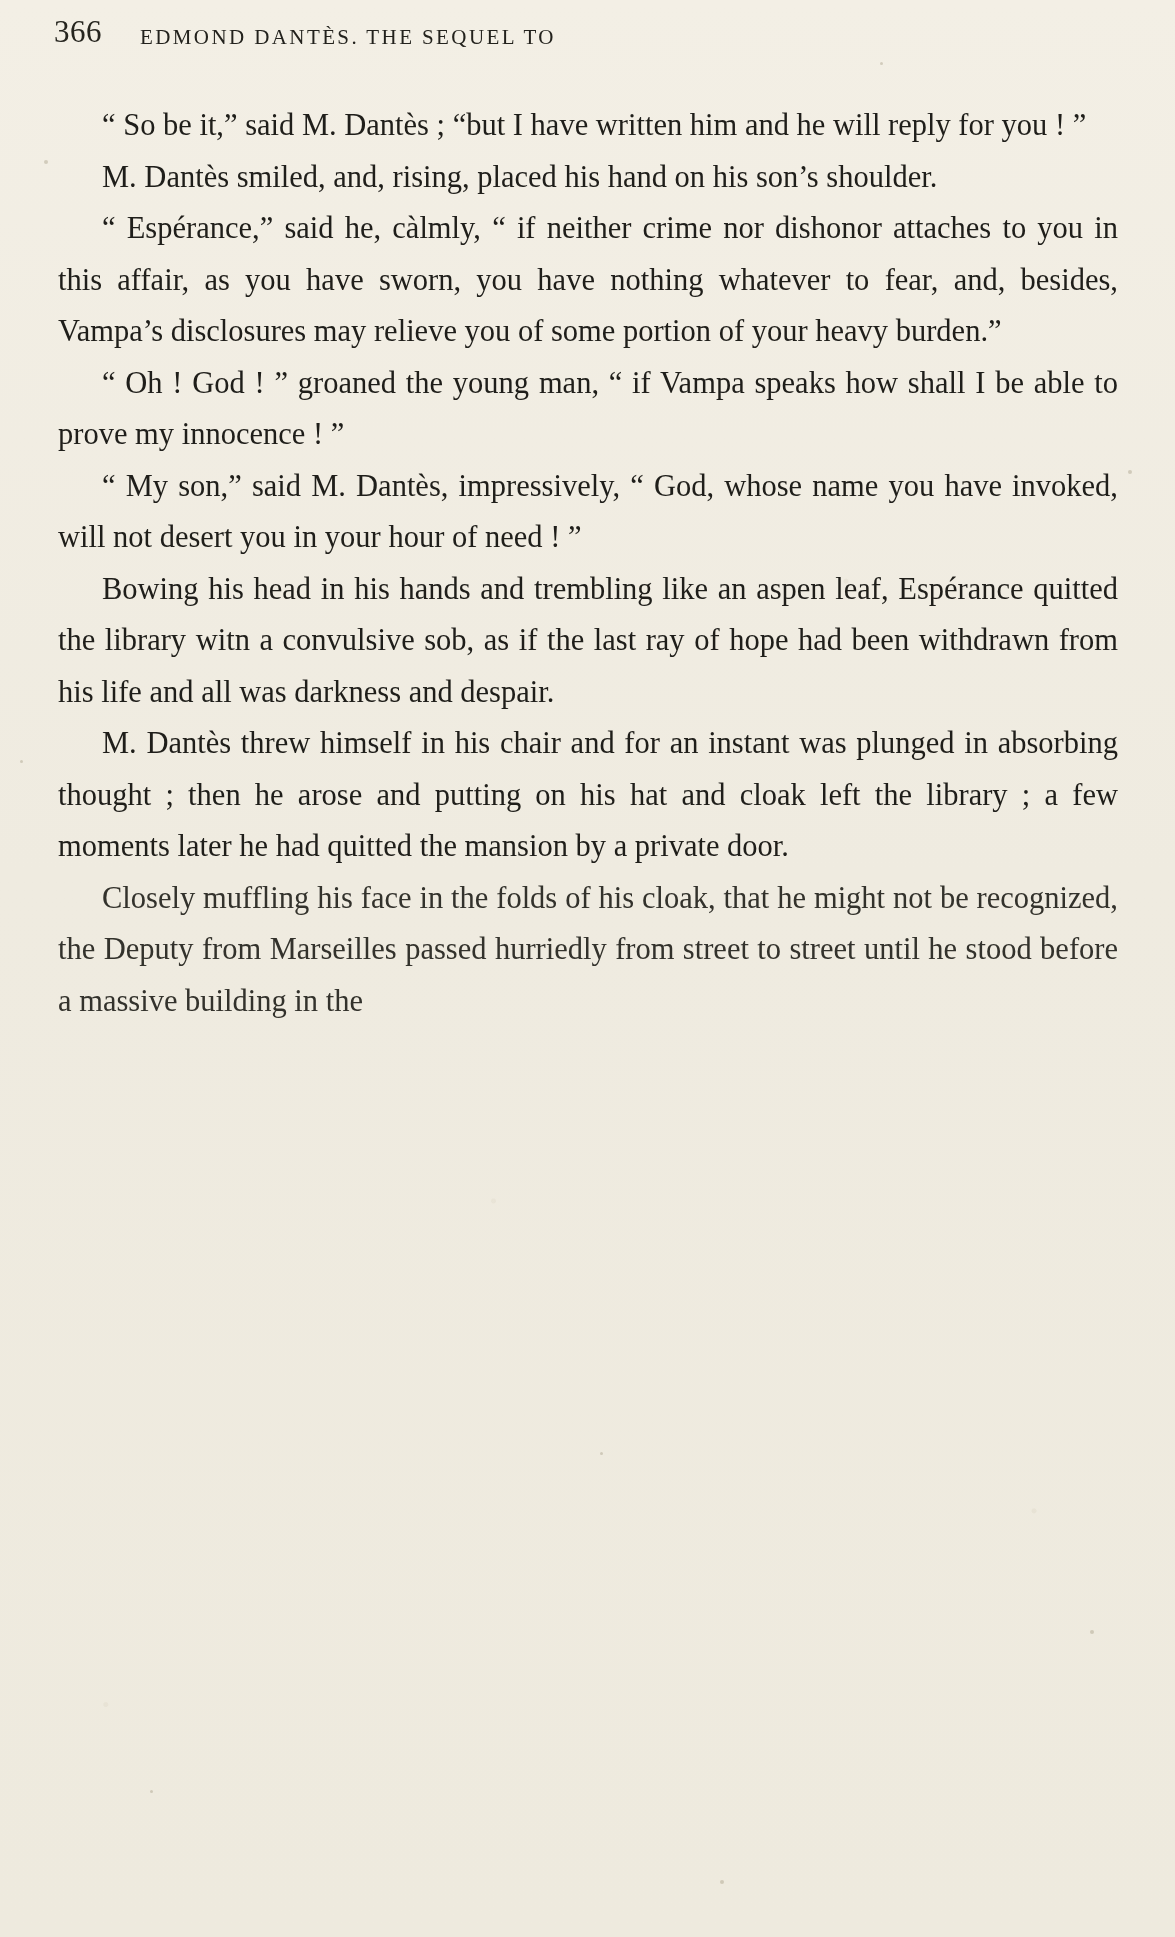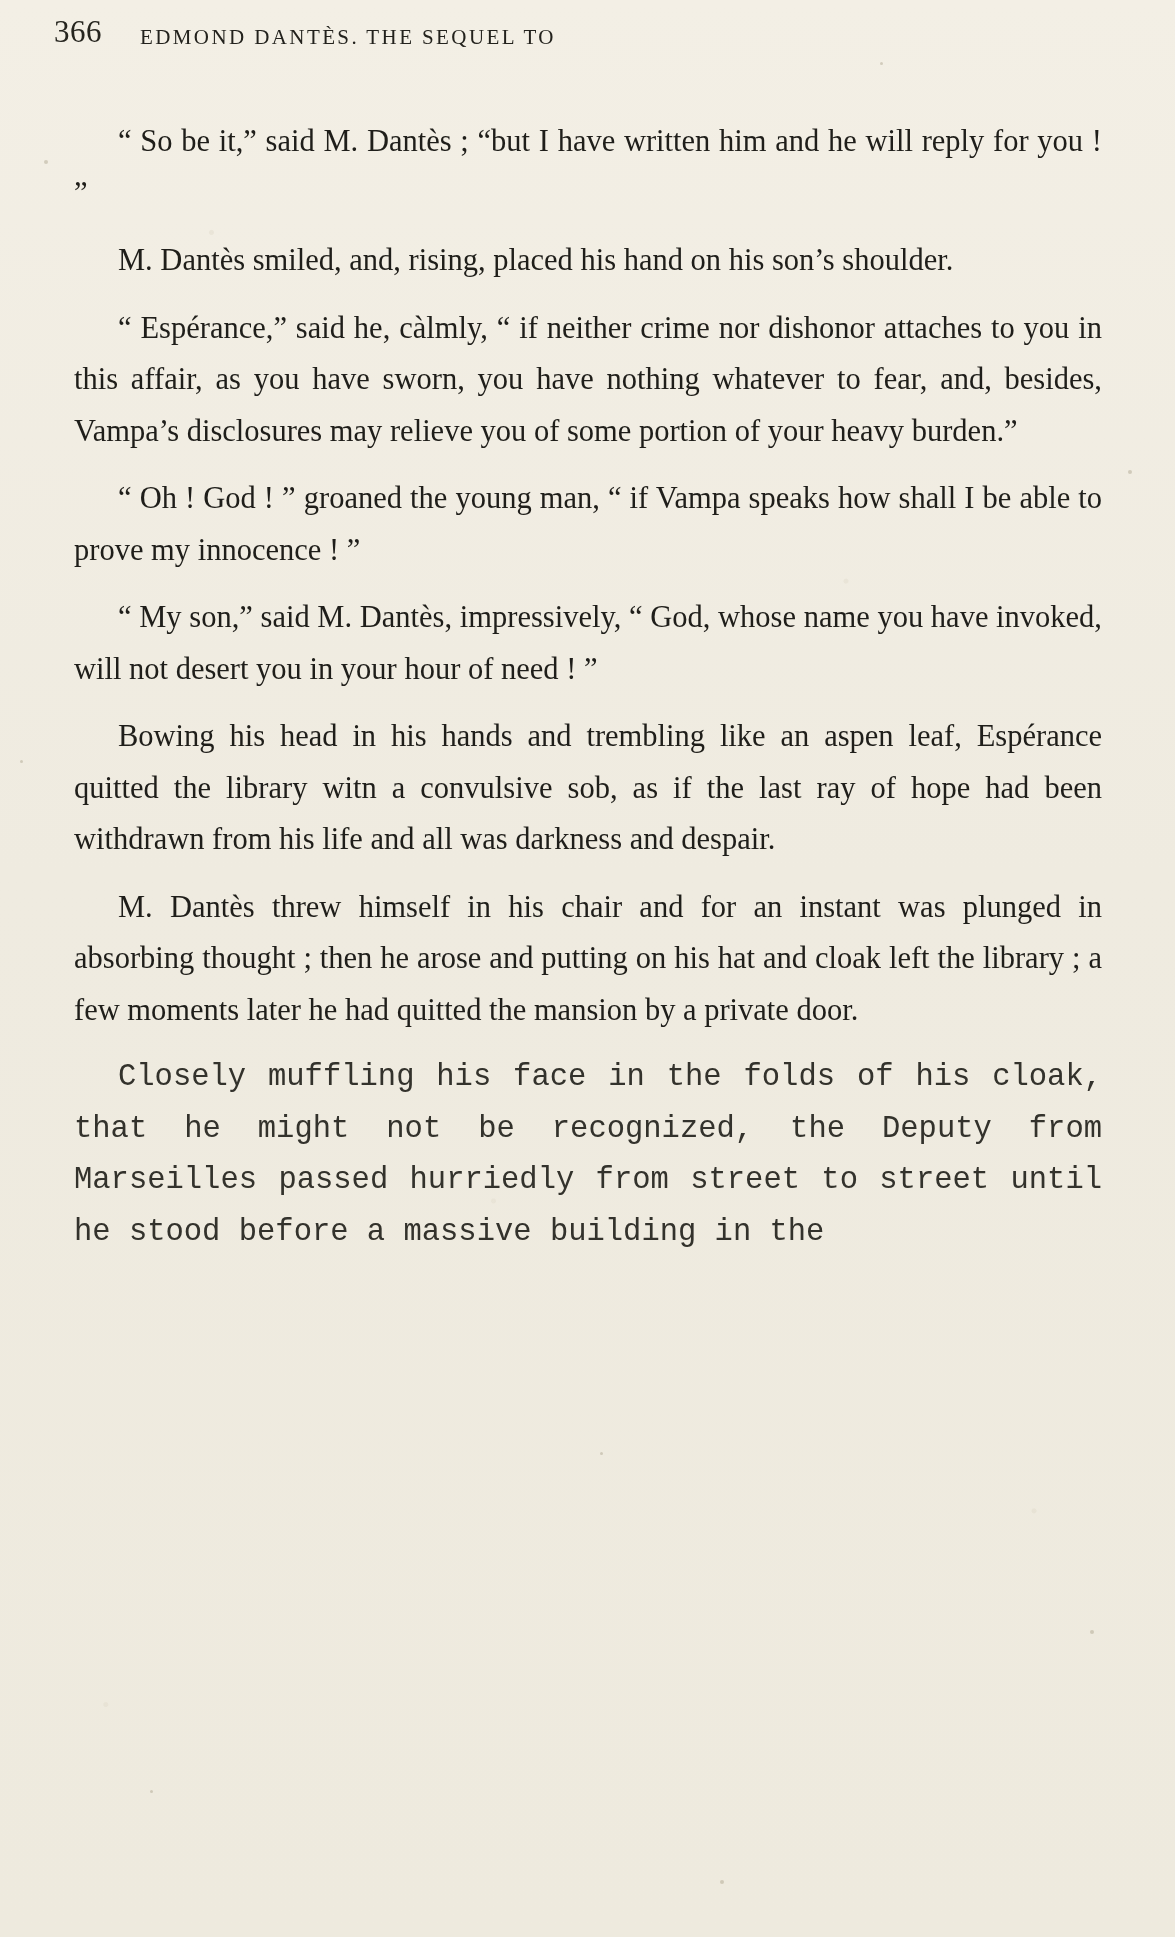--- a/index.html
+++ b/index.html
@@ -53,29 +53,28 @@
     top: 100px;
     left: 58px;
     width: 1060px;
     font-size: 30.5px;
     line-height: 51.5px;
     text-align: justify;
     text-justify: inter-word;
     color: #1f1e1a;
   }
   .body-text p {
-    margin: 16px;
+    margin: 0;
     text-indent: 44px;
   }
   .body-text p:last-child {
     
   }
   .ink-fade {
     color: #33322c;
-    font-family: Liberation Mono, monospace;
   }
   .speck {
     position: absolute;
     border-radius: 50%;
     background: rgba(150,140,115,0.35);
     pointer-events: none;
   }
 </style>
 </head>
 <body>

